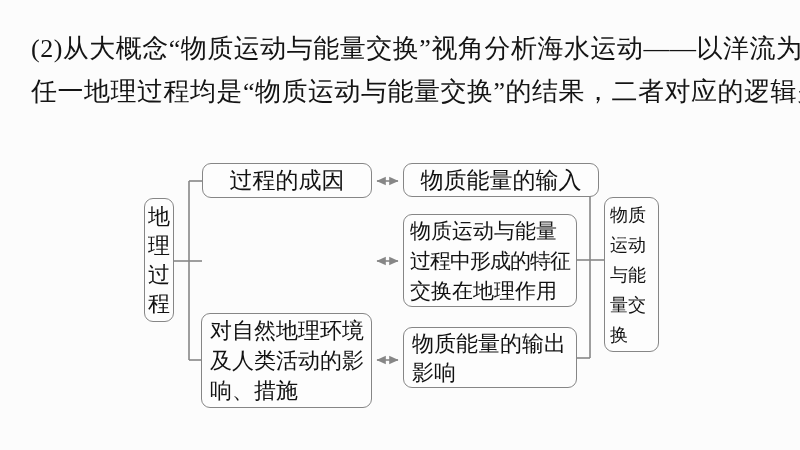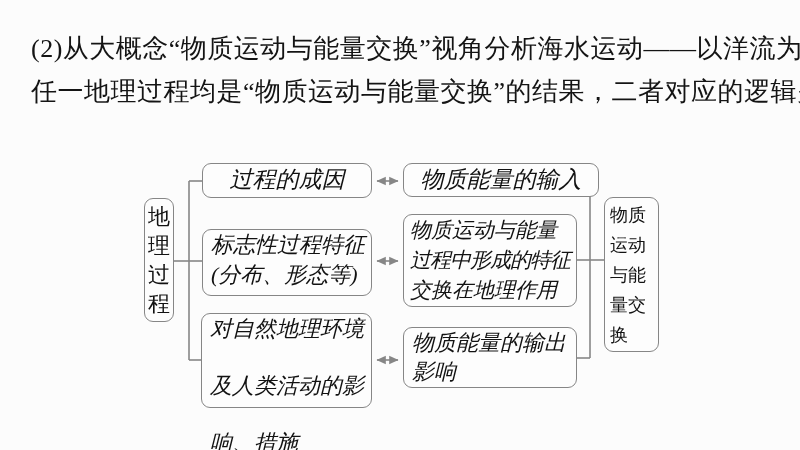--- a/index.html
+++ b/index.html
@@ -19,30 +19,30 @@
     color:#141414;font-weight:500;
   }
   .para .pline{white-space:nowrap;}
 
   
   .box{
     position:absolute;box-sizing:border-box;
     border:1.6px solid #868686;border-radius:9px;
     background:#fdfdfd;color:#121212;
   }
-  .hbox{display:flex;flex-direction:column;font-style:italic;}
+  .hbox{display:flex;flex-direction:column;justify-content:center;}
   .hbox .ln{white-space:nowrap;}
   .center{align-items:center;text-align:center;}
 
   .geo{left:144px;top:198px;width:30px;height:124px;
        font-size:22px;line-height:29px;text-align:center;
        display:flex;flex-direction:column;justify-content:center;}
   .l1{left:202px;top:163px;width:170px;height:35px;font-size:23px;}
   .l2{left:202px;top:229px;width:170px;height:67px;font-size:22px;line-height:30px;padding-left:8px;}
-  .l3{left:201px;top:313px;width:171px;height:95px;font-size:22px;line-height:30px;padding-left:8px;gap:27px;}
+  .l3{left:201px;top:313px;width:171px;height:95px;font-size:22px;line-height:30px;padding-left:8px;}
   .r1{left:403px;top:163px;width:196px;height:34px;font-size:23px;}
   .r2{left:403px;top:214px;width:174px;height:93px;font-size:21px;line-height:30px;padding-left:6px;}
   .r3{left:403px;top:327px;width:174px;height:61px;font-size:22px;line-height:29px;padding-left:8px;}
   .mat{left:604px;top:197px;width:55px;height:155px;
        font-size:18px;line-height:30px;padding-left:5px;
        display:flex;flex-direction:column;justify-content:center;}
   .tight{letter-spacing:-1px;}
 
   .connectors{position:absolute;left:0;top:0;width:800px;height:450px;pointer-events:none;}
 </style>
@@ -84,24 +84,20 @@
     <div class="ln">地</div>
     <div class="ln">理</div>
     <div class="ln">过</div>
     <div class="ln">程</div>
   </div>
 
   <div class="box hbox center l1">
     <div class="ln">过程的成因</div>
   </div>
 
-  <div class="box hbox l2">
-    <div class="ln">标志性过程特征</div>
-    <div class="ln">(分布、形态等)</div>
-  </div>
 
   <div class="box hbox l3">
     <div class="ln">对自然地理环境</div>
     <div class="ln">及人类活动的影</div>
     <div class="ln">响、措施</div>
   </div>
 
   <div class="box hbox center r1">
     <div class="ln">物质能量的输入</div>
   </div>

